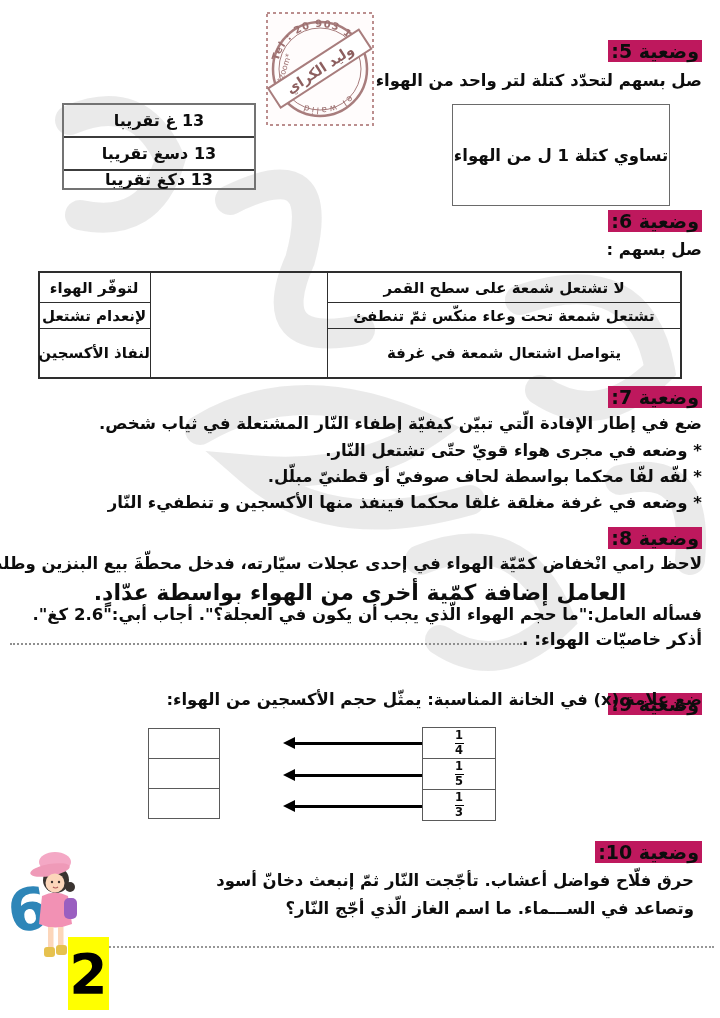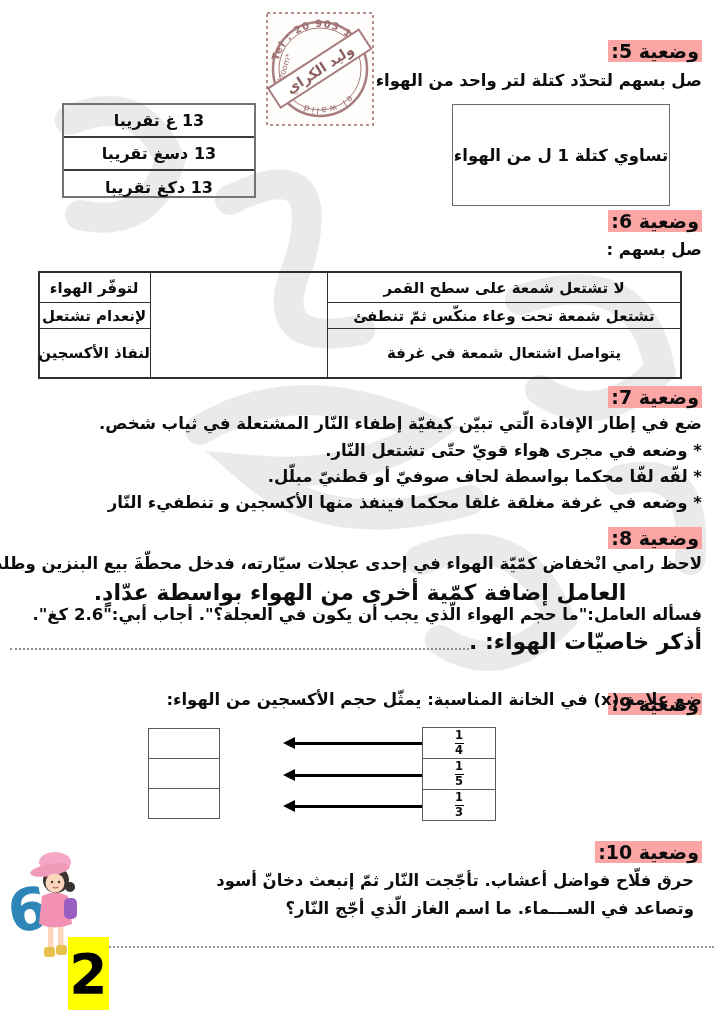--- a/index.html
+++ b/index.html
@@ -2,43 +2,43 @@
 <html lang="ar"><head>
 <meta charset="utf-8">
 <style>
   html,body{margin:0;padding:0;background:#ffffff;}
   .page{
     position:relative;width:720px;height:1018px;background:#ffffff;
     font-family:"DejaVu Sans",sans-serif;color:#0d0d0d;overflow:hidden;
   }
   .wm{position:absolute;left:0;top:0;z-index:0;pointer-events:none;}
   .sec-title{position:absolute;right:18px;z-index:1;font-size:19px;font-weight:bold;direction:rtl;white-space:nowrap;}
-  .sec-title span{background:#fca5a5;padding:0 3px;}
+  .sec-title span{background:#be185d;padding:0 3px;}
   .bline{position:absolute;right:18px;z-index:1;font-size:16.5px;font-weight:bold;direction:rtl;white-space:nowrap;}
   .center-line{position:absolute;left:0;right:0;text-align:center;z-index:1;font-size:22px;font-weight:bold;direction:rtl;white-space:nowrap;}
   
   .tbl5{position:absolute;left:62px;top:103px;width:190px;z-index:1;border:2px solid #737373;}
   .tbl5 .row{height:31px;display:flex;align-items:center;justify-content:center;
     font-size:16px;font-weight:bold;direction:rtl;border-bottom:2px solid #3c3c3c;}
-  .tbl5 .row:last-child{border-bottom:none;height:17px;margin-top:8px;}
+  .tbl5 .row:last-child{border-bottom:none;height:17px;}
   .box5{position:absolute;left:452px;top:104px;width:216px;height:100px;z-index:1;border:1.5px solid #6a6a6a;
     display:flex;align-items:center;justify-content:center;font-size:16.5px;font-weight:bold;direction:rtl;}
   
   .tbl6{position:absolute;left:38px;top:271px;width:640px;z-index:1;border:2px solid #2e2e2e;
     display:grid;direction:rtl;grid-template-columns:352px 178px 1fr;grid-template-rows:30px 26px 48px;}
   .tbl6 .stmt{grid-column:1;display:flex;align-items:center;justify-content:center;
     font-size:15px;font-weight:bold;border-bottom:1.5px solid #2e2e2e;white-space:nowrap;}
   .tbl6 .stmt.last{border-bottom:none;}
   .tbl6 .blank{grid-column:2;grid-row:1/4;border-left:1.5px solid #2e2e2e;border-right:1.5px solid #2e2e2e;}
   .tbl6 .cause{grid-column:3;display:flex;align-items:center;justify-content:center;
     font-size:15px;font-weight:bold;border-bottom:1.5px solid #2e2e2e;white-space:nowrap;}
   .tbl6 .cause.last{border-bottom:none;}
   
   .dot-row{position:absolute;left:10px;right:18px;top:629px;z-index:1;display:flex;direction:rtl;
-    align-items:flex-end;font-size:22px;font-weight:bold;}
+    align-items:flex-end;font-size:17px;font-weight:bold;}
   .dot-row .fill{flex:1;border-bottom:2.5px dotted #8f8f8f;margin-bottom:4px;}
   
   .tbl9a{position:absolute;left:148px;top:728px;width:70px;z-index:1;border:1.5px solid #5a5a5a;}
   .tbl9a .cell{height:29px;border-bottom:1.5px solid #5a5a5a;}
   .tbl9a .cell:last-child{border-bottom:none;}
   .tbl9b{position:absolute;left:422px;top:727px;width:72px;z-index:1;border:1.5px solid #5a5a5a;}
   .tbl9b .cell{height:30px;display:flex;align-items:center;justify-content:center;border-bottom:1.5px solid #5a5a5a;}
   .tbl9b .cell:last-child{border-bottom:none;}
   .frac{display:inline-flex;flex-direction:column;align-items:center;line-height:1;
     font-size:11.5px;font-weight:bold;}

